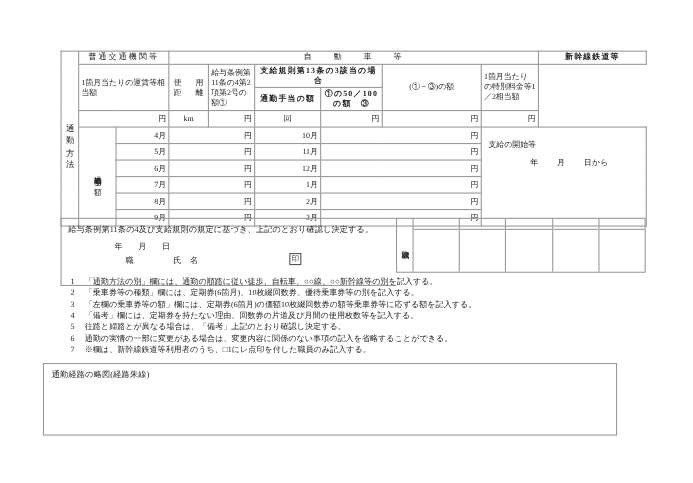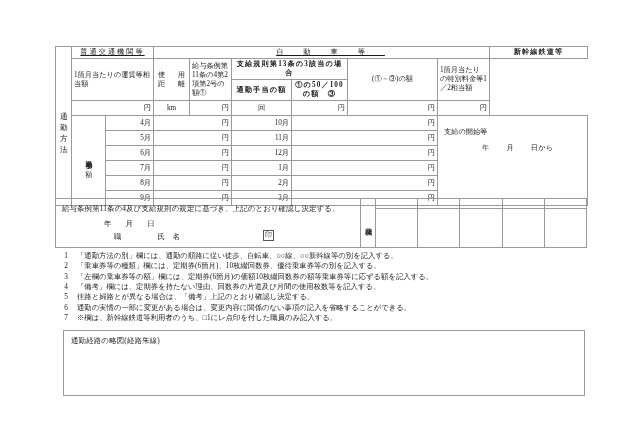--- a/index.html
+++ b/index.html
@@ -34,21 +34,20 @@
   .main-table td {
     border: 1px solid #9a9a9a;
     font-size: 7.2px;
     line-height: 1.25;
     padding: 1px 2px;
     vertical-align: middle;
     color: #1a1a1a;
   }
   .spaced {
     letter-spacing: 2.0px;
-    text-decoration: underline;
   }
   .spaced-sm {
     letter-spacing: 1.1px;
     font-weight: bold;
   }
   .ctr { text-align: center; }
   .rgt { text-align: right; padding-right: 3px; }
   .lft { text-align: left; }
 
   
@@ -82,21 +81,21 @@
     justify-content: space-between;
     width: 100%;
   }
 
   
   .statement {
     position: absolute;
     left: 55px;
     top: 198px;
     width: 305px;
-    height: 50px;
+    height: 62px;
     border: 1px solid #9a9a9a;
     border-right: none;
     box-sizing: border-box;
     font-size: 7.4px;
   }
   .stmt-line1 {
     position: absolute;
     left: 6px;
     top: 5px;
     white-space: nowrap;
@@ -194,21 +193,21 @@
   .note-num {
     width: 22px;
     text-align: center;
     flex: none;
   }
   .note-txt { flex: 1; letter-spacing: 0.05px; }
 
   
   .route-box {
     position: absolute;
-    left: 63px;
+    left: 39px;
     top: 330px;
     width: 522px;
     height: 66px;
     border: 1px solid #9a9a9a;
     box-sizing: border-box;
   }
   .route-label {
     position: absolute;
     left: 7px;
     top: 5px;

